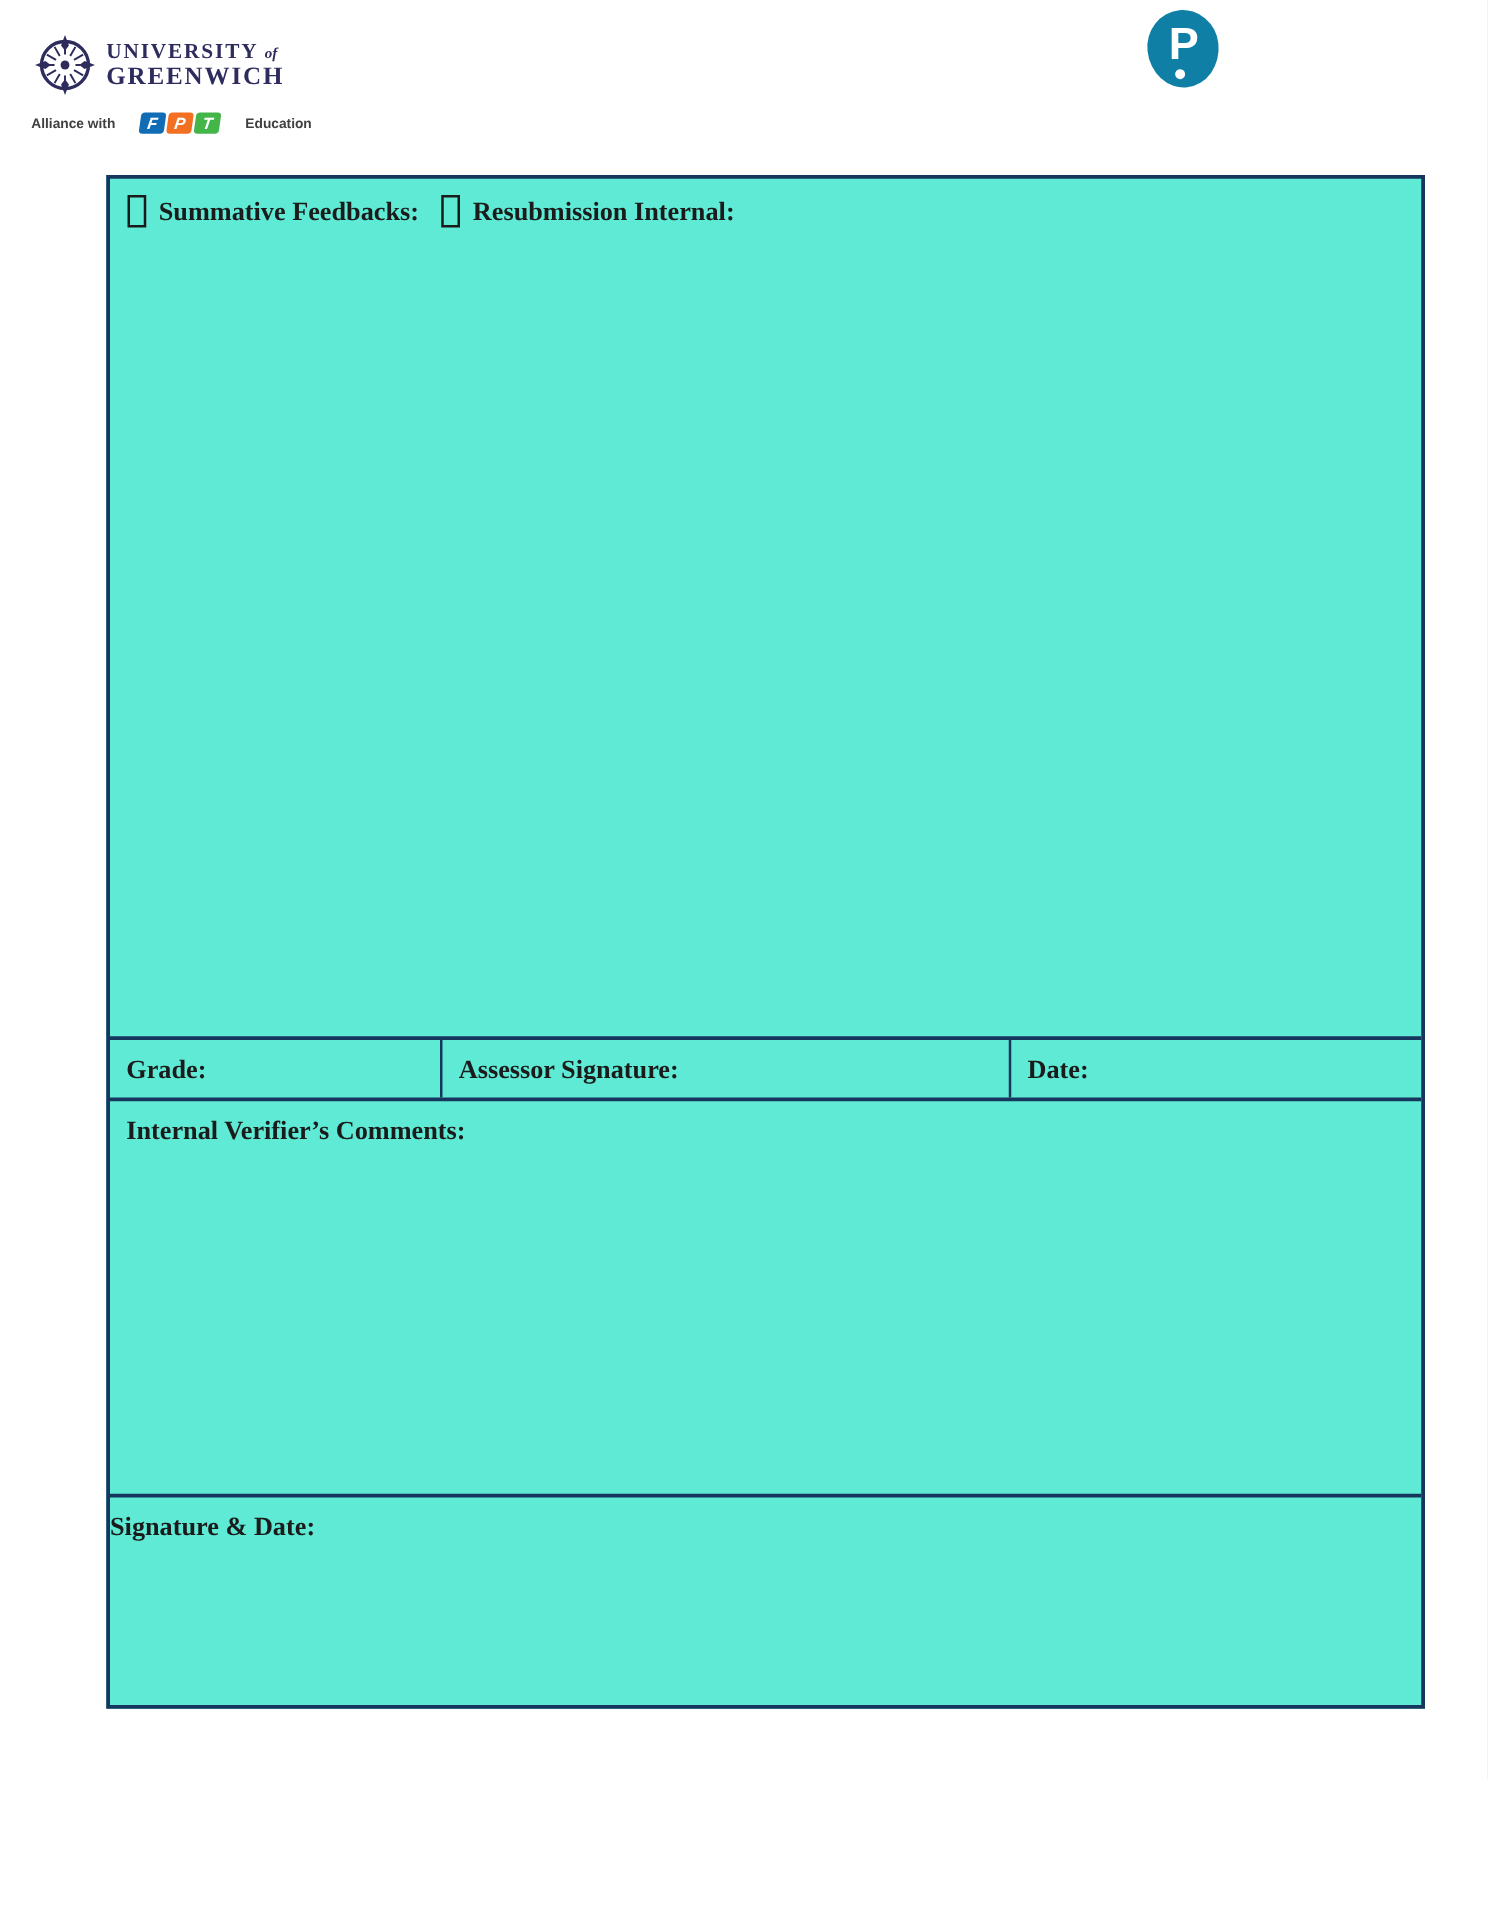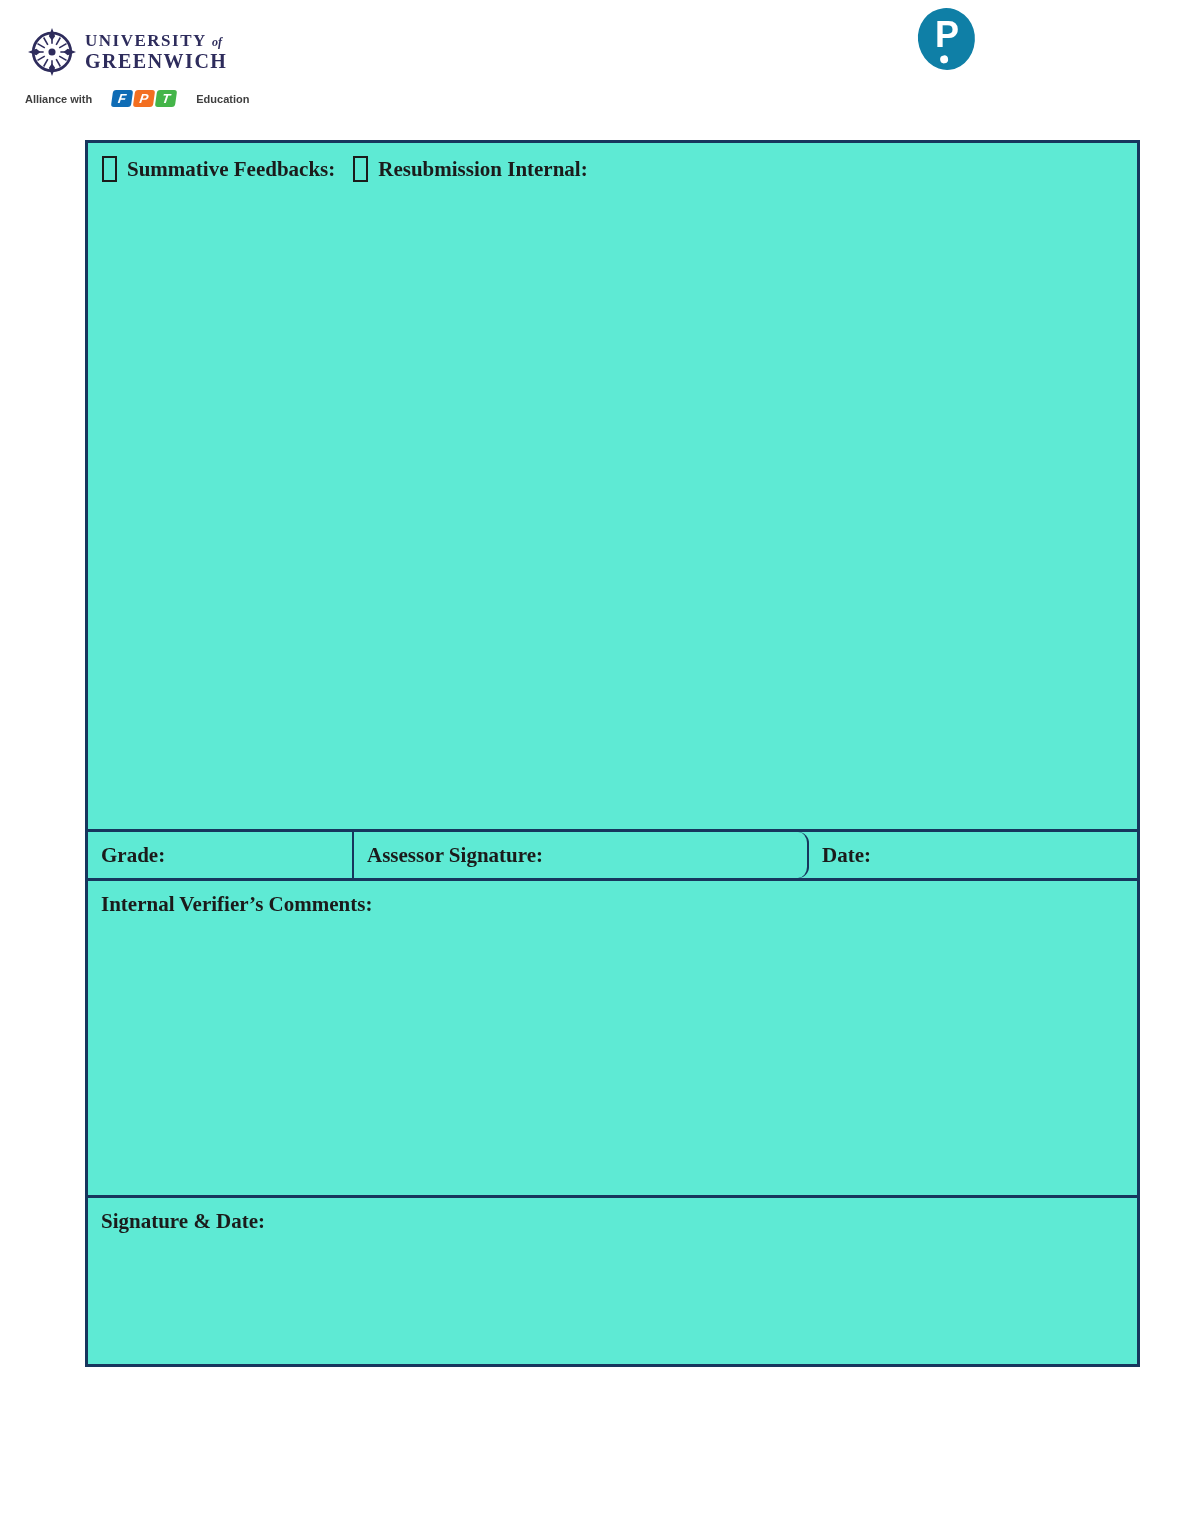--- a/index.html
+++ b/index.html
@@ -55,29 +55,29 @@
   .tofu{display:inline-block;width:15px;height:26px;border:2px solid var(--text,#1b1b1b);
     box-sizing:border-box;margin-right:10px;flex:0 0 auto;}
   .gap-between{margin-left:18px;}
   .feedback-input-area{flex:1;}
 
   .row-grade{height:52px;box-sizing:border-box;display:flex;
     border-top:3px solid var(--table-border,#17365d);
     border-bottom:3px solid var(--table-border,#17365d);}
   .cell{display:flex;align-items:center;padding-left:13px;box-sizing:border-box;}
   .cell-grade{width:266px;border-right:2px solid var(--table-border,#17365d);text-align:center;}
-  .cell-assessor{width:455px;border-right:2px solid var(--table-border,#17365d);border-radius:11px;}
+  .cell-assessor{width:455px;border-right:2px solid var(--table-border,#17365d);}
   .cell-date{flex:1;}
 
   .row-iv{height:317px;box-sizing:border-box;padding:11px 13px;
     border-bottom:3px solid var(--table-border,#17365d);
     display:flex;flex-direction:row;}
   .iv-input-area{flex:1;}
 
-  .row-sig{flex:1;box-sizing:border-box;padding:11px 13px;display:flex;flex-direction:column;}
+  .row-sig{flex:1;box-sizing:border-box;padding:11px 0;display:flex;flex-direction:column;}
   .sig-input-area{flex:1;}
 </style>
 </head>
 <body>
 
 <div class="page">
 
   <div class="uog-block">
     <svg class="uog-emblem" width="48" height="48" viewBox="0 0 46 46" aria-hidden="true">
       <circle cx="23" cy="23" r="18" fill="none" stroke="currentColor" stroke-width="2.6"></circle>

